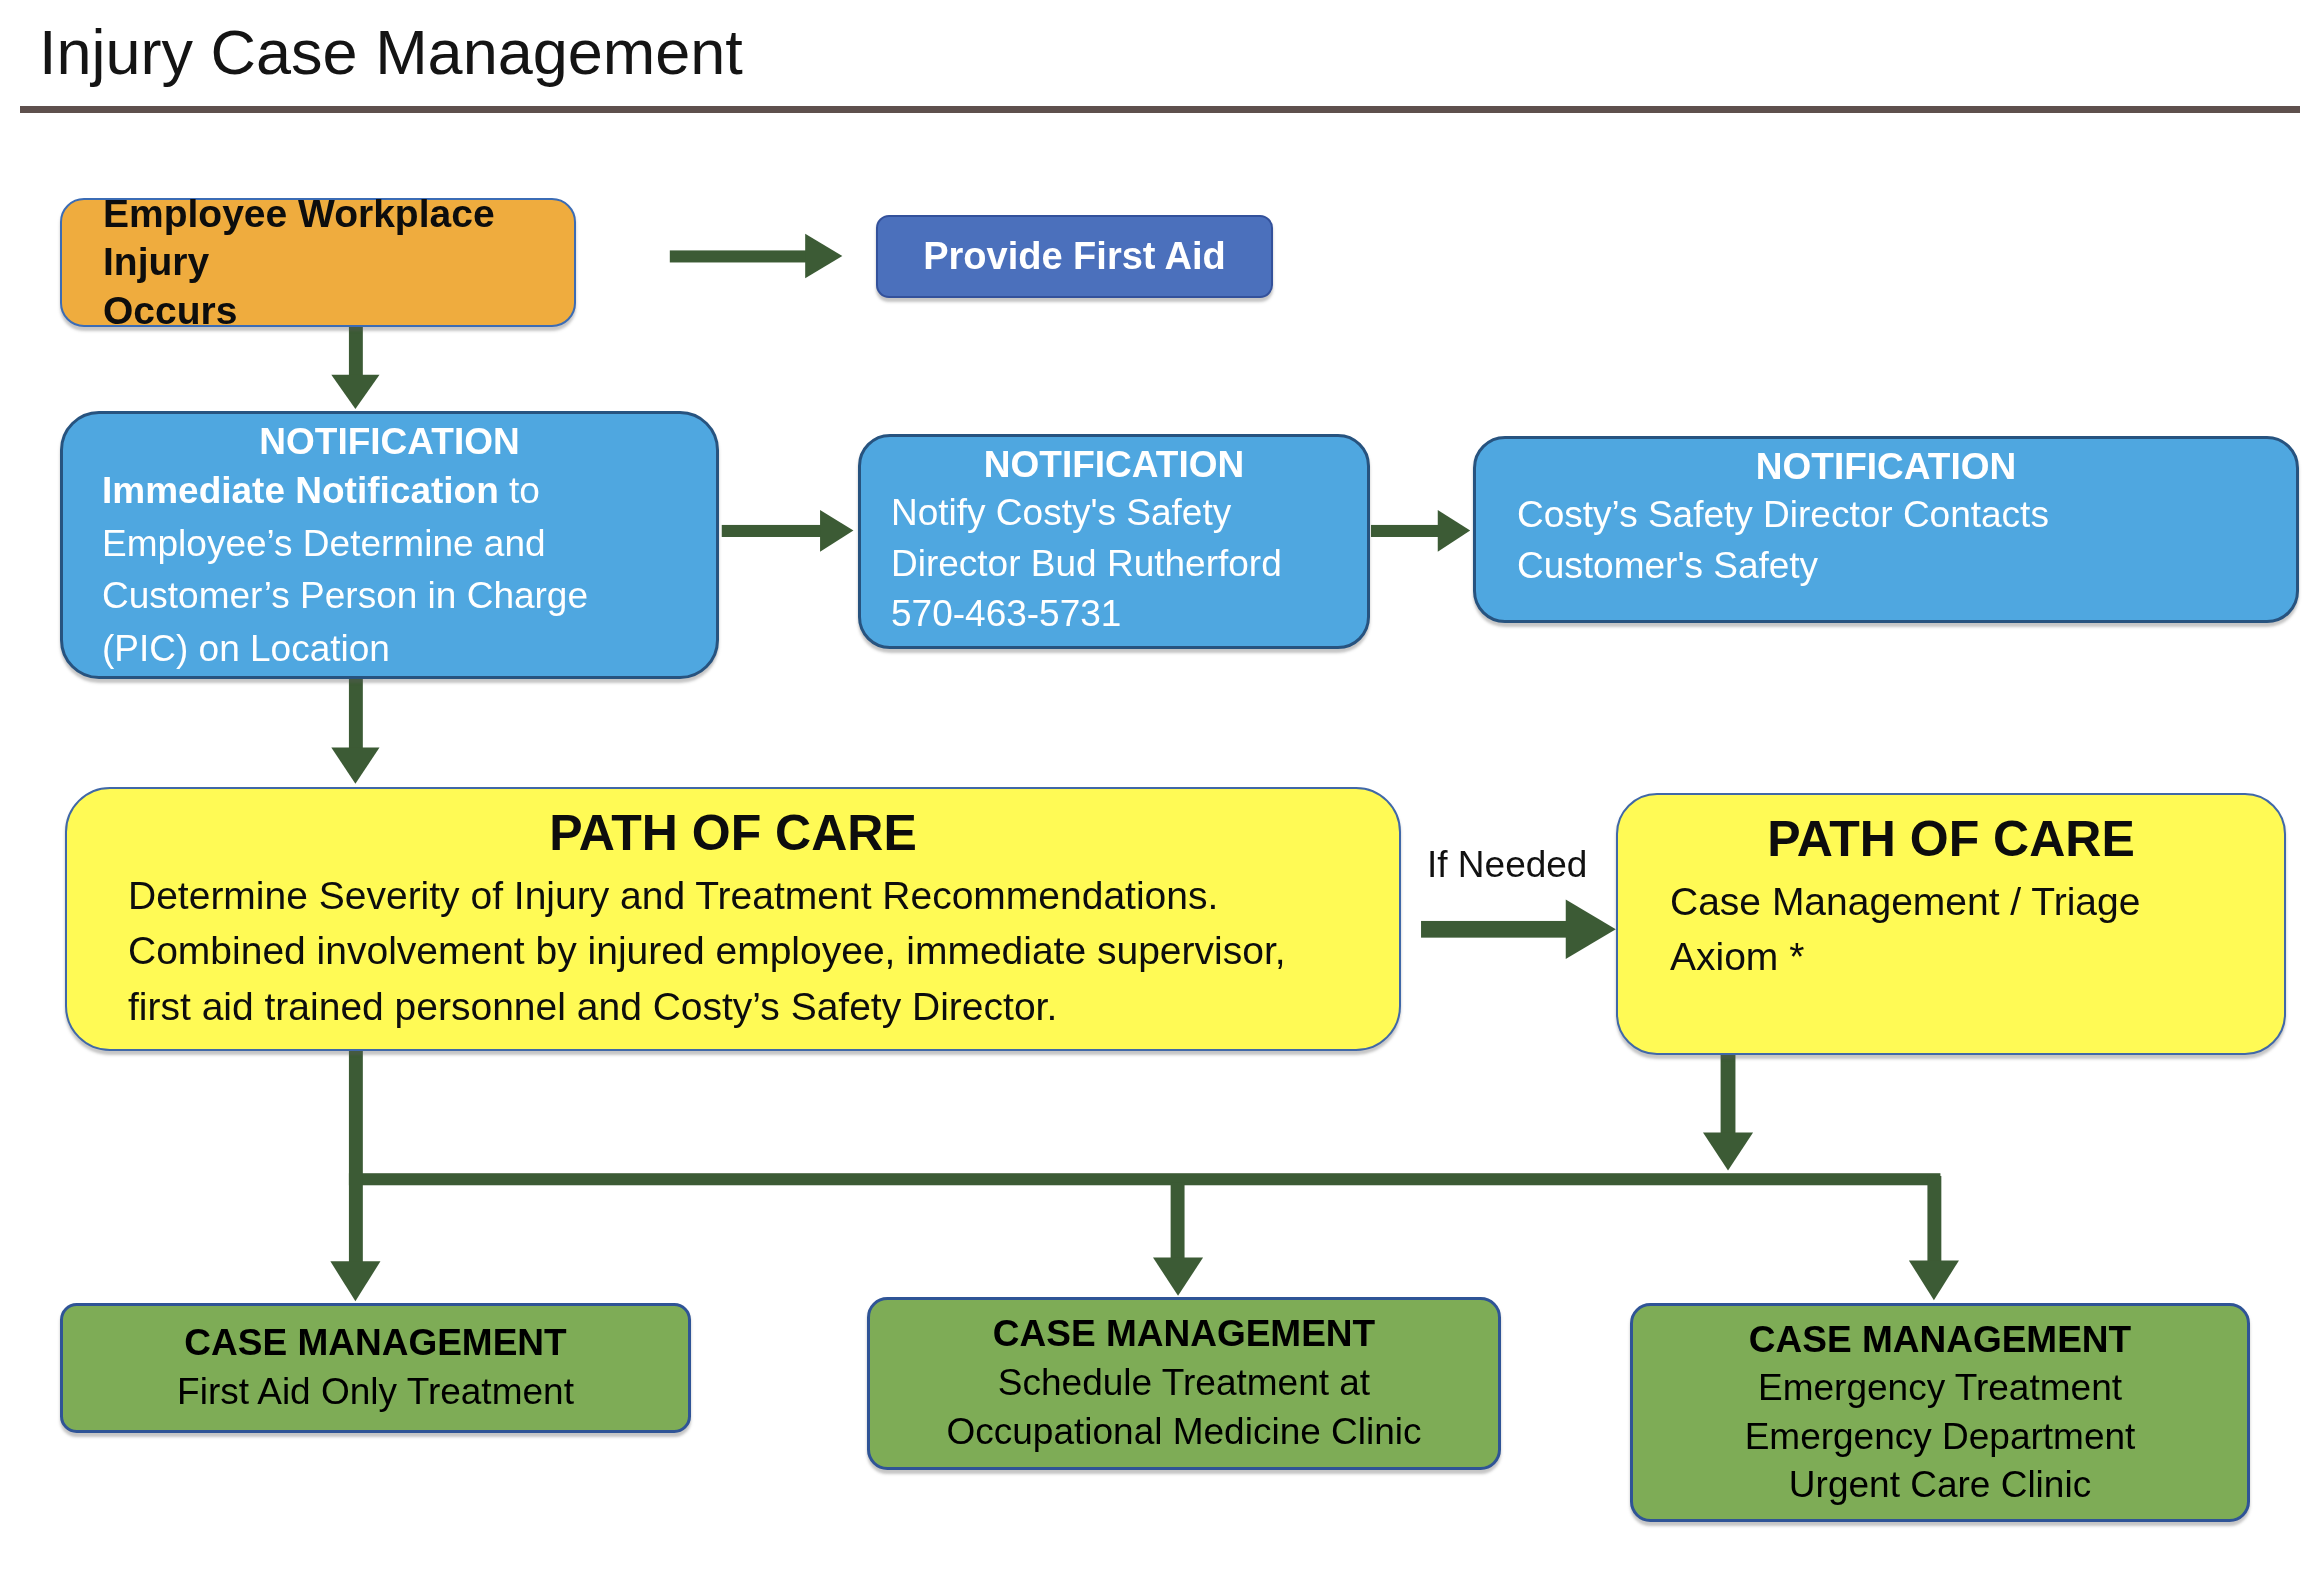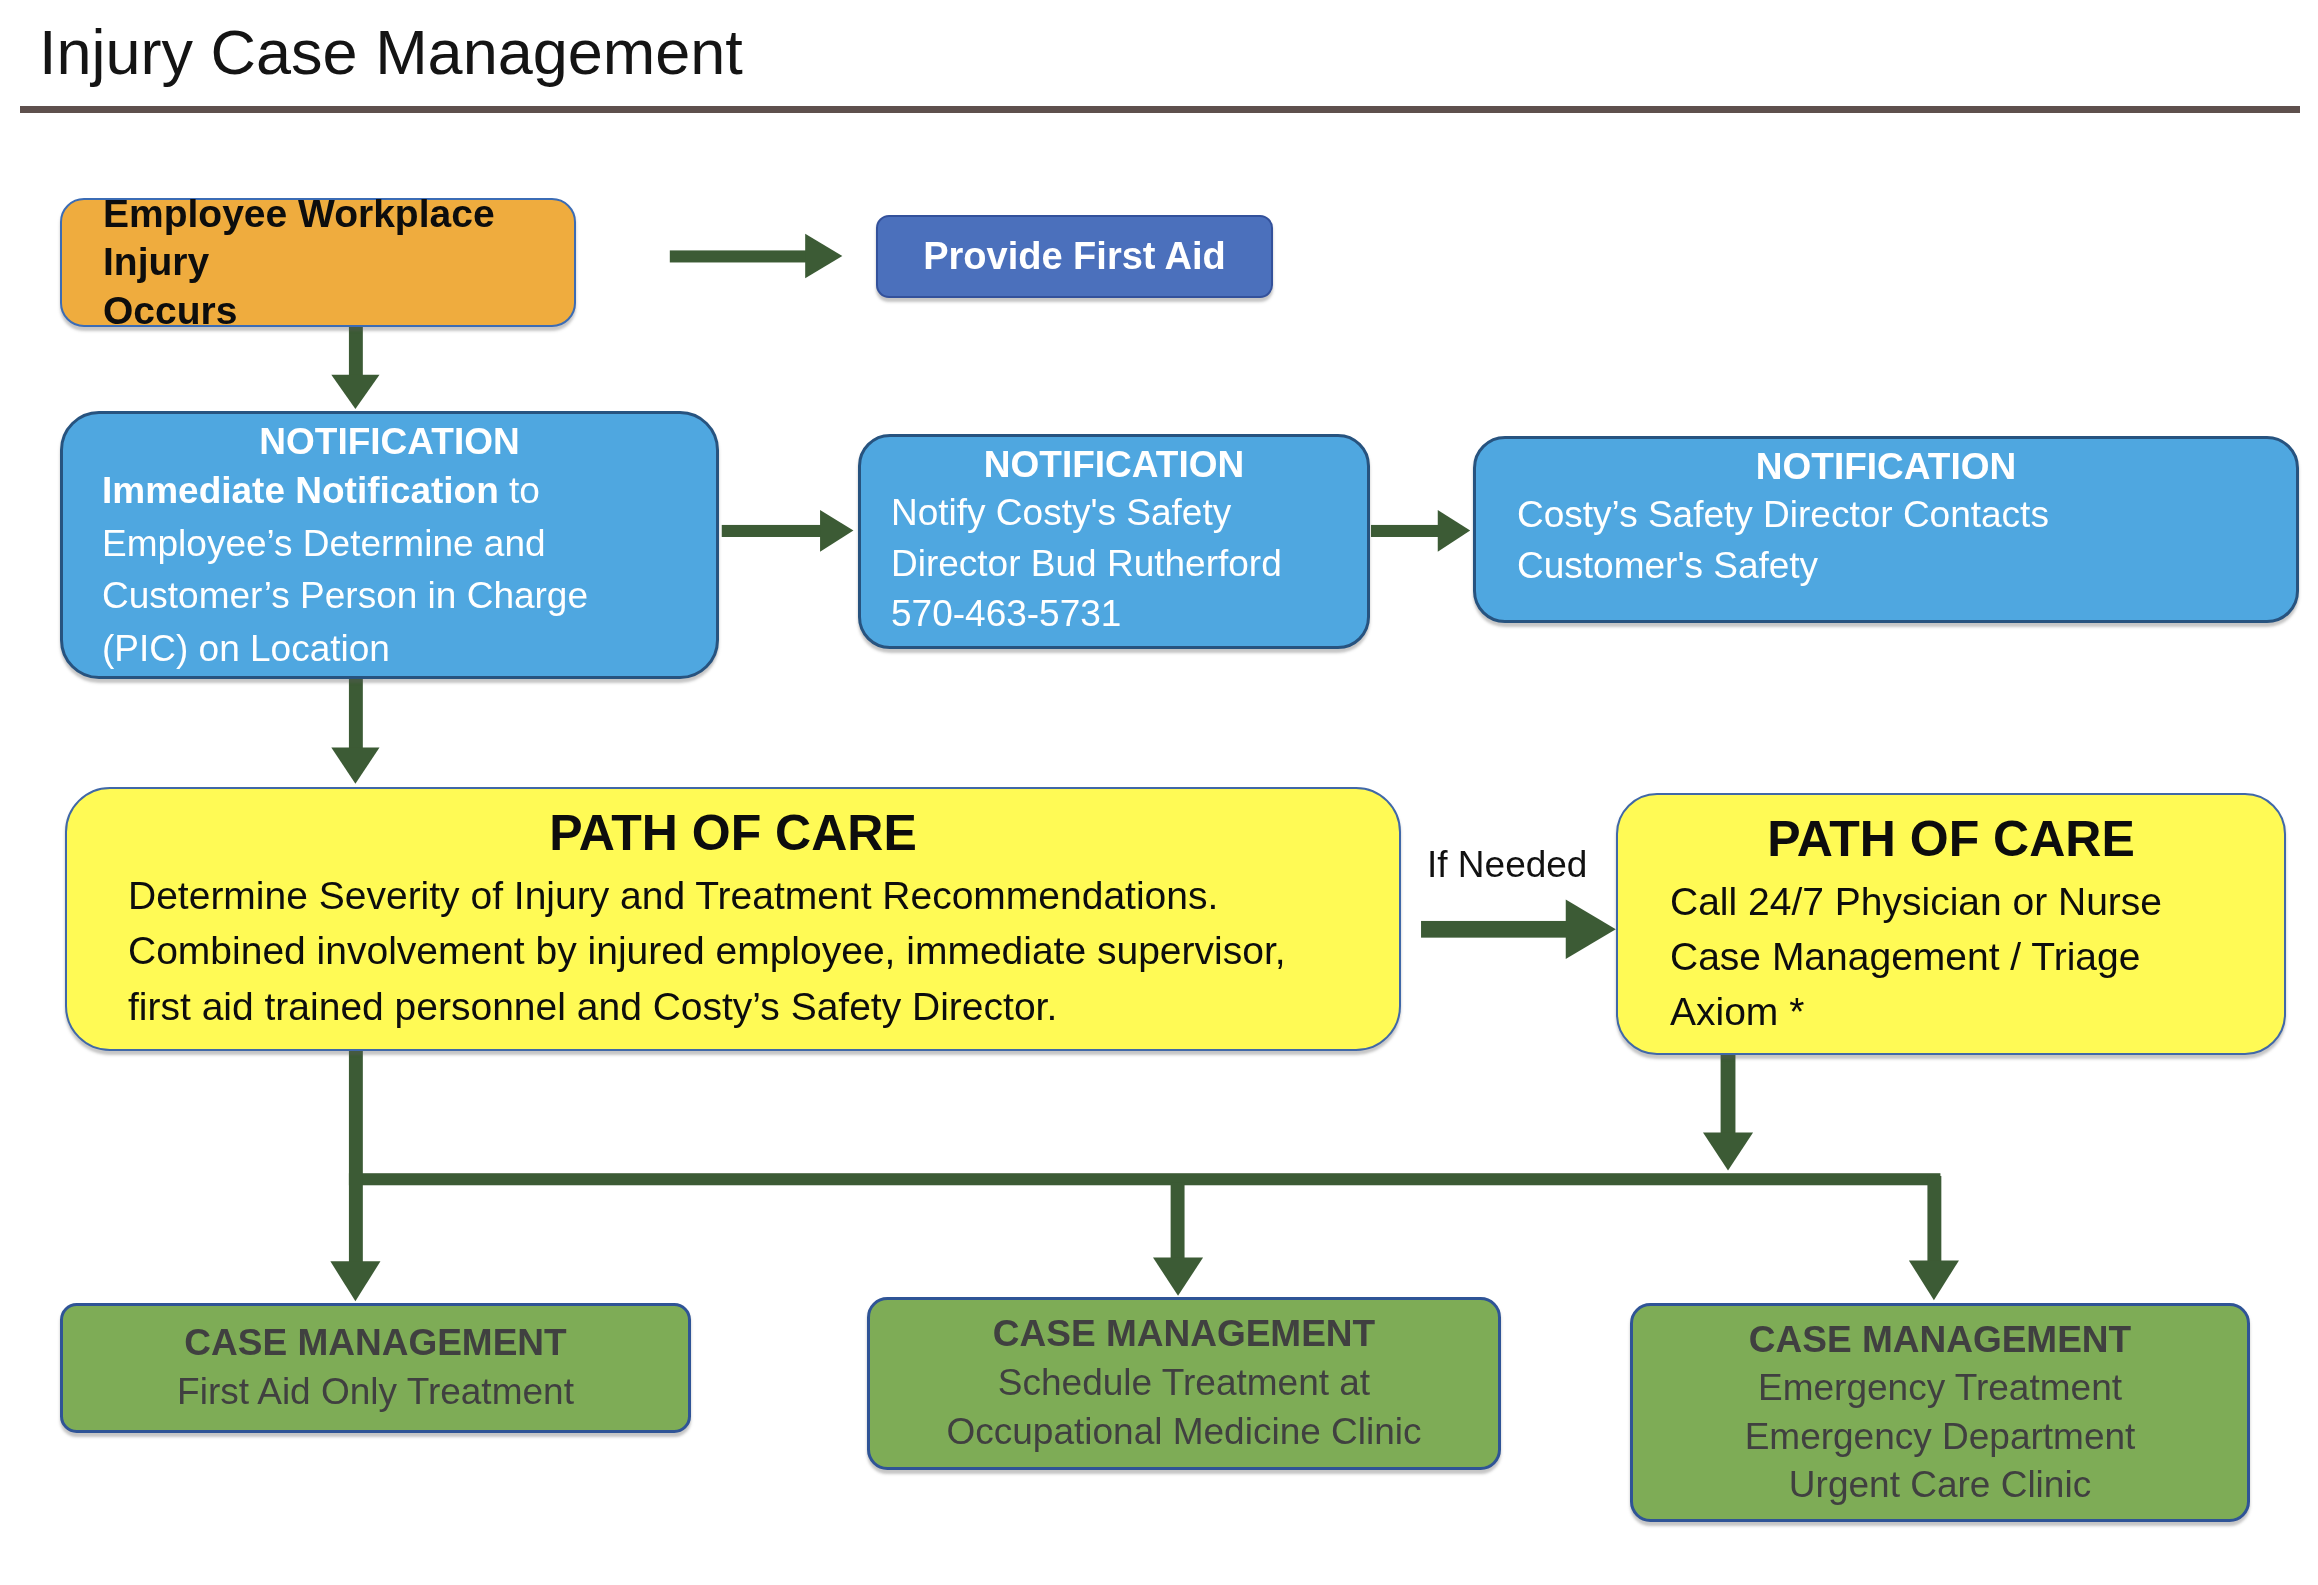--- a/index.html
+++ b/index.html
@@ -53,21 +53,21 @@
   .yellow-node{
     background:var(--yellow-fill);
     border:2.8px solid #4068A8;
     color:#0d0d0d;font-size:39px;
     padding-top:15px;
   }
   .yellow-node .heading{font-size:50px;margin-bottom:5.6px;}
   .green-node{
     background:var(--green-fill);
     border:3.2px solid #2F5496;
-    color:#404040;font-size:37px;text-align:center;
+    color:#000000;font-size:37px;text-align:center;
     display:flex;flex-direction:column;justify-content:center;
   }
   .green-node .heading{font-size:37px;}
   .body-lines{line-height:1.42;}
   .if-needed{
     position:absolute;z-index:2;
     font-size:37px;color:#111;
   }
   
   .n-injury{left:60px;top:198px;width:516px;height:129px;}
@@ -186,21 +186,20 @@
       <div>Combined involvement by injured employee, immediate supervisor,</div>
       <div>first aid trained personnel and Costy’s Safety Director.</div>
     </div>
   </div>
 
   <div class="if-needed lbl-if-needed">If Needed</div>
 
   <div class="node yellow-node n-ytriage">
     <div class="heading">PATH OF CARE</div>
     <div class="body-lines">
-      <div>Call 24/7 Physician or Nurse</div>
       <div>Case Management / Triage</div>
       <div>Axiom *</div>
     </div>
   </div>
 
   <div class="node green-node n-g1">
     <div class="heading">CASE MANAGEMENT</div>
     <div>First Aid Only Treatment</div>
   </div>
 

